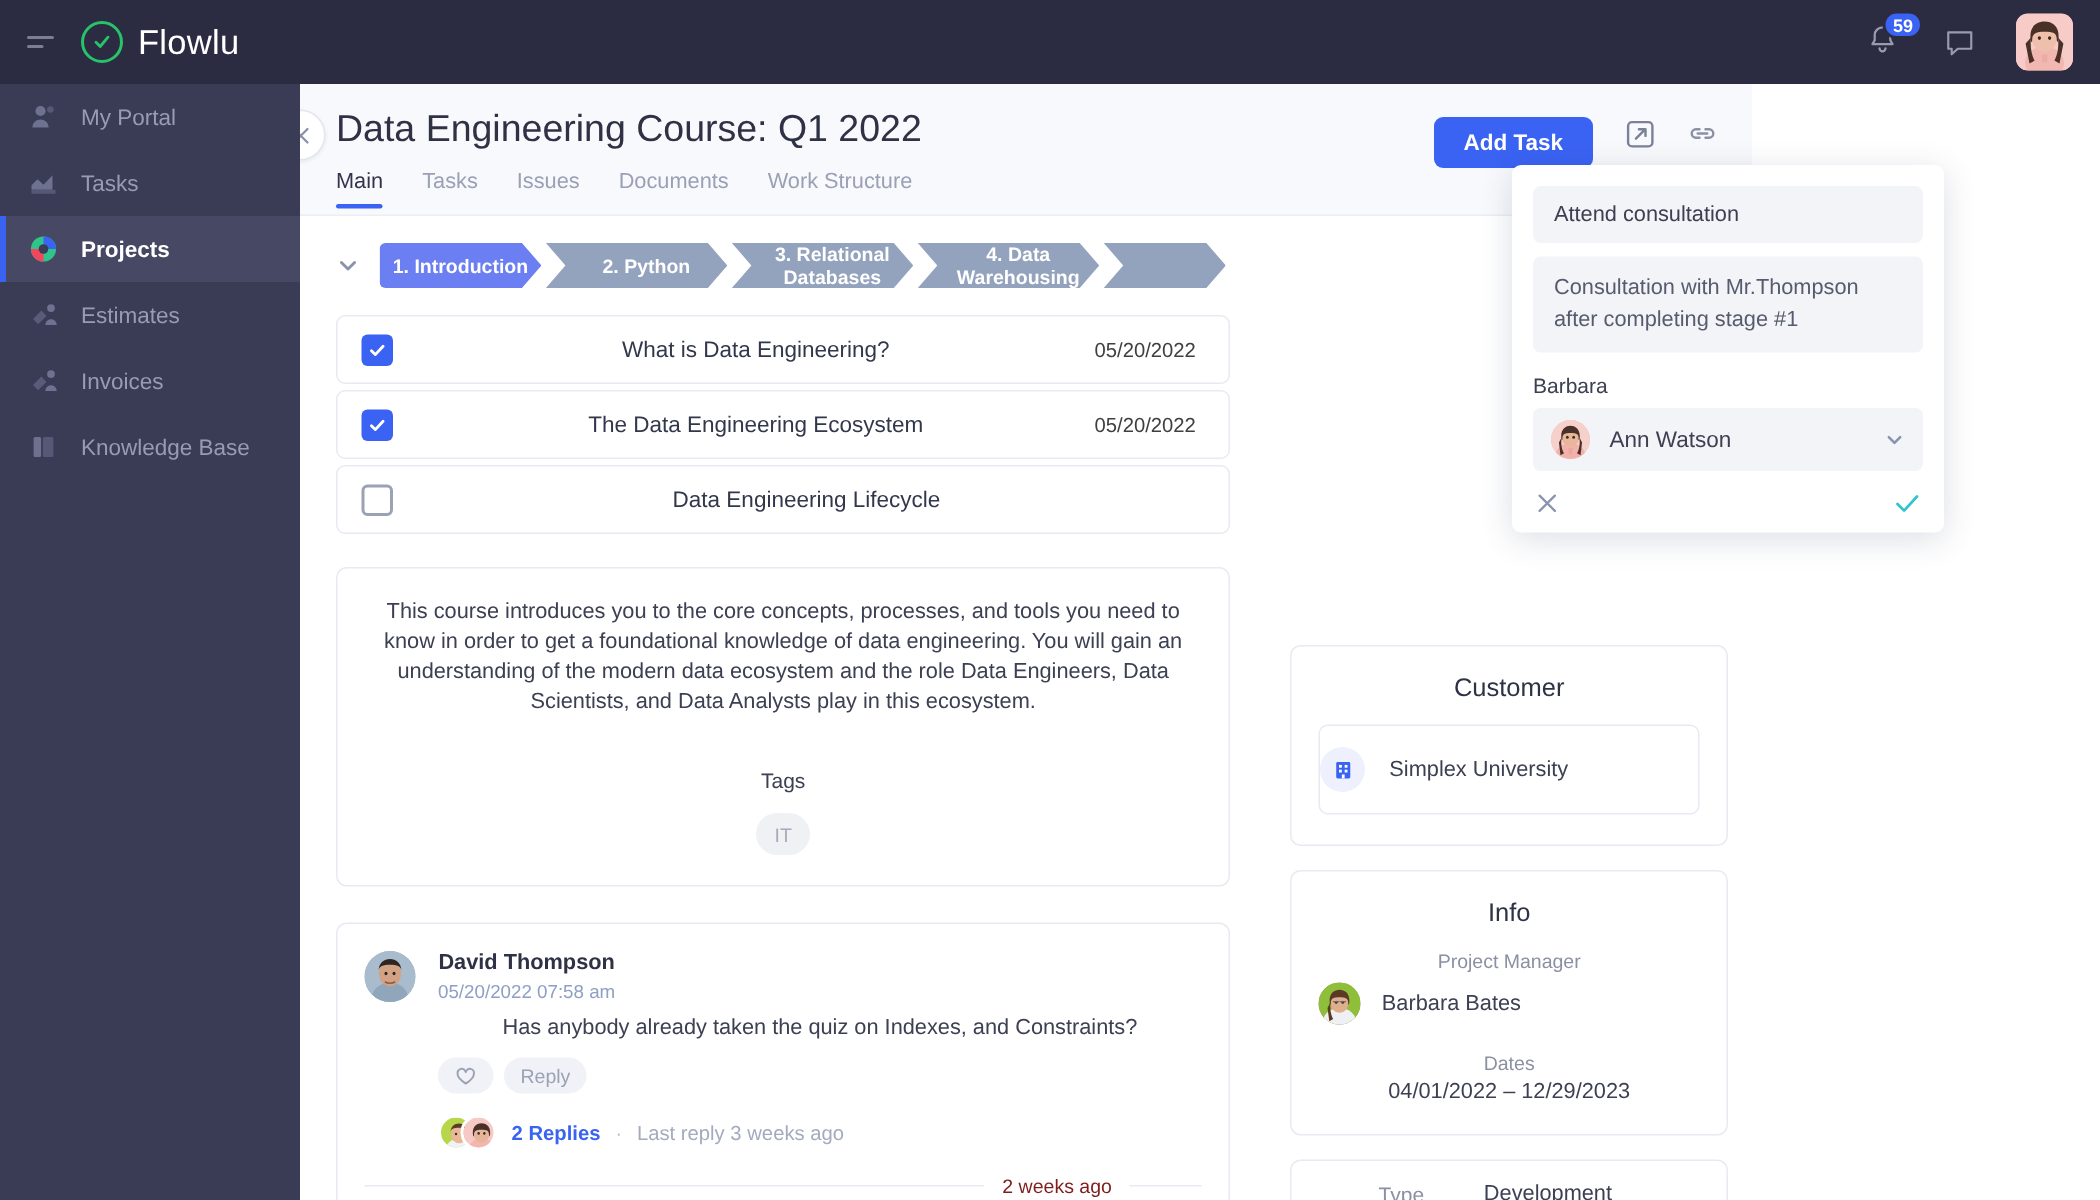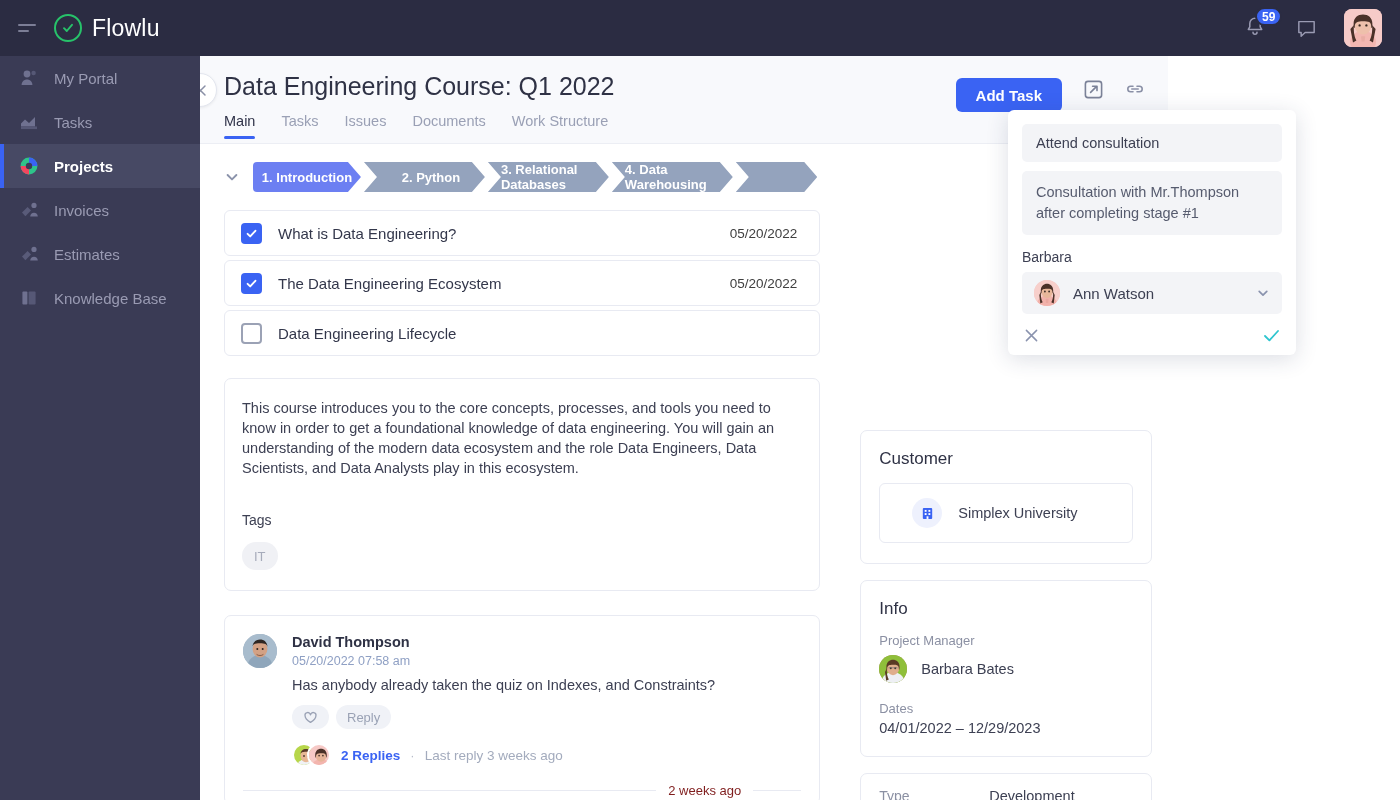--- a/index.html
+++ b/index.html
@@ -65,21 +65,21 @@
   .tab.active { color:#31344a; }
   .tab.active::after { content:""; position:absolute; left:0; right:0; bottom:0; height:3px; background:#3a63f3; border-radius:2px; }
   .head-actions { position:absolute; right:22px; top:22px; display:flex; align-items:flex-start; gap:20px; }
   .btn-primary {
     background:#3a63f3; color:#fff; font-size:15px; font-weight:700;
     border:none; border-radius:6px; padding:0 20px; height:34px; cursor:pointer;
   }
   .icon-btn { width:22px; height:22px; color:#6b7храм; cursor:pointer; display:flex; align-items:center; justify-content:center; }
 
   
-  .body-wrap { position:absolute; top:88px; left:0; right:0; bottom:0; display:flex; }
+  .body-wrap { position:absolute; top:88px; left:0; right:0; bottom:0; display:flex;text-align:center; }
   .col-main { width:800px; padding:18px 24px 0 24px; }
   .col-side { width:400px; padding:18px 16px 0 16px; }
 
   
   .stage-row { display:flex; align-items:center; gap:13px; margin-bottom:18px; }
   .chev-collapse { color:#8b93ab; font-size:15px; cursor:pointer; width:16px; flex:0 0 16px; }
   .stages { position:relative; display:flex; height:30px; flex:1; }
   .stage {
     position:relative; height:30px; display:flex; align-items:center; justify-content:center;
     color:#fff; font-size:13px; font-weight:700; background:#94a3bd; cursor:pointer;
@@ -133,21 +133,21 @@
   .replies-link { color:#3a63f3; font-size:13.5px; font-weight:700; cursor:pointer; }
   .sep-dot { color:#b6bcca; font-size:13px; }
   .replies-meta { color:#a3abbd; font-size:13.5px; }
   .divider-row { margin-top:16px; display:flex; align-items:center; gap:12px; padding-bottom:6px; }
   .divider-row .ln { flex:1; height:1px; background:#e8eaf2; }
   .divider-row .lbl { font-size:13px; color:#7f1d1d; }
 
   
   .side-card { padding:18px 18px 20px 18px; margin-bottom:16px; }
   .side-title { font-size:17px; color:#2f3245; margin-bottom:14px; }
-  .cust-box { border:1px solid #e8eaf2; border-radius:6px; padding:14px 32px; display:flex; align-items:center; gap:16px; cursor:pointer; }
+  .cust-box { border:1px solid #e8eaf2; border-radius:6px; padding:14px 0; display:flex; align-items:center; gap:16px; cursor:pointer; }
   .cust-ico { width:30px; height:30px; border-radius:50%; background:#eef1fd; display:flex; align-items:center; justify-content:center; flex:0 0 30px; }
   .cust-name { font-size:14.5px; color:#3d4053; }
   .field-label { font-size:13px; color:#8b90a3; }
   .pm-row { display:flex; align-items:center; gap:14px; margin-top:7px; }
   .pm-av { width:28px; height:28px; border-radius:50%; overflow:hidden; flex:0 0 28px; background:#b08968; }
   .pm-name { font-size:14.5px; color:#3d4053; }
   .dates-val { font-size:14.5px; color:#3d4053; margin-top:4px; }
   .kv-card { padding:14px 18px 6px 18px; }
   .kv-row { display:flex; align-items:center; margin-bottom:18px; }
   .kv-k { width:110px; font-size:14px; color:#8b90a3; }
@@ -263,32 +263,32 @@
     </div>
 
     <div class="nav-item">
       <span class="nav-ico">
         <svg width="20" height="20" viewBox="0 0 20 20">
             <path d="M3 12.6 8.6 7l3.4 3.6-5.6 5.6z" fill="#595b79"></path>
             <circle cx="15" cy="5.4" r="2.6" fill="#6f7190"></circle>
             <path d="M11.2 16.6c0-2.1 1.7-3.8 3.8-3.8s3.8 1.7 3.8 3.8z" fill="#6f7190"></path>
           </svg>
       </span>
-      <span>Invoices</span>
+      <span>Estimates</span>
     </div>
 
     <div class="nav-item">
       <span class="nav-ico">
         <svg width="20" height="20" viewBox="0 0 20 20">
             <path d="M3 12.6 8.6 7l3.4 3.6-5.6 5.6z" fill="#595b79"></path>
             <circle cx="15" cy="5.4" r="2.6" fill="#6f7190"></circle>
             <path d="M11.2 16.6c0-2.1 1.7-3.8 3.8-3.8s3.8 1.7 3.8 3.8z" fill="#6f7190"></path>
           </svg>
       </span>
-      <span>Estimates</span>
+      <span>Invoices</span>
     </div>
 
     <div class="nav-item">
       <span class="nav-ico">
         <svg width="20" height="20" viewBox="0 0 20 20">
             <rect x="3.4" y="3.4" width="5" height="13.2" rx="1" fill="#6f7190"></rect>
             <rect x="9.6" y="3.4" width="7" height="13.2" rx="1" fill="#565876"></rect>
           </svg>
       </span>
       <span>Knowledge Base</span>

